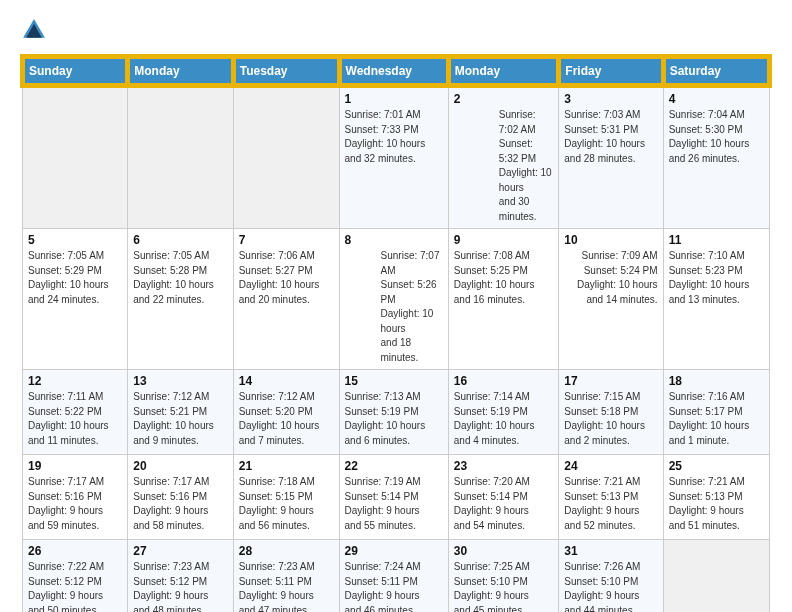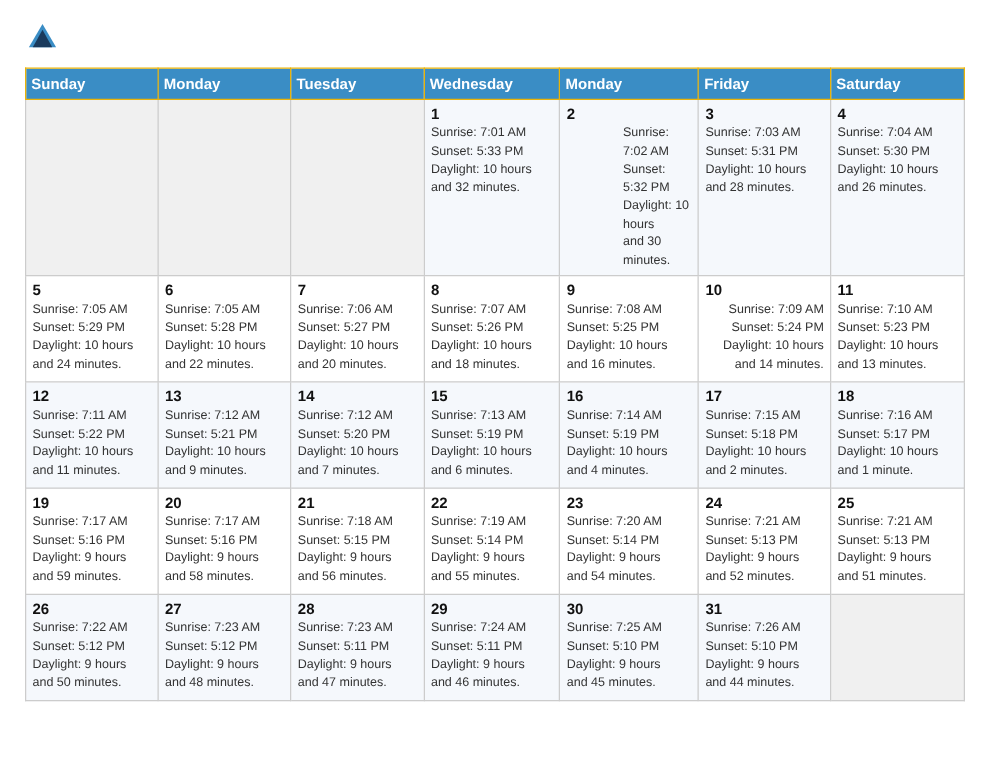--- a/index.html
+++ b/index.html
@@ -53,21 +53,21 @@
       width: 100%;
       border-collapse: collapse;
     }
     thead tr th {
       background: #3a8dc5;
       color: #fff;
       font-size: 12px;
       font-weight: bold;
       padding: 5px 4px;
       text-align: left;
-      border: 1px solid #eab308;
+      border: 5px solid #eab308;
     }
     tbody tr td {
       vertical-align: top;
       border: 1px solid #ccc;
       padding: 4px 5px;
       width: 113px;
       min-height: 80px;
       height: 85px;
       font-size: 10.5px;
       color: #222;
@@ -128,21 +128,21 @@
         </tr>
     </thead>
     <tbody id="calendar-body">
     <tr>
           <td class="empty-cell"></td>
           <td class="empty-cell"></td>
           <td class="empty-cell"></td>
           <td>
             <div class="day-num">1</div>
             <div class="day-info" style="white-space: pre-line;">Sunrise: 7:01 AM
-Sunset: 5:33 PM
+Sunset: 7:33 PM
 Daylight: 10 hours
 and 32 minutes.</div>
           </td>
           <td>
             <div class="day-num">2</div>
             <div class="day-info" style="white-space: pre-line; margin-left: 45px;">Sunrise: 7:02 AM
 Sunset: 5:32 PM
 Daylight: 10 hours
 and 30 minutes.</div>
           </td>
@@ -178,21 +178,21 @@
           </td>
           <td>
             <div class="day-num">7</div>
             <div class="day-info" style="white-space: pre-line;">Sunrise: 7:06 AM
 Sunset: 5:27 PM
 Daylight: 10 hours
 and 20 minutes.</div>
           </td>
           <td>
             <div class="day-num">8</div>
-            <div class="day-info" style="white-space: pre-line;">Sunrise: 7:07 AM
+            <div class="day-info" style="white-space: pre-line; margin-left: 36px;">Sunrise: 7:07 AM
 Sunset: 5:26 PM
 Daylight: 10 hours
 and 18 minutes.</div>
           </td>
           <td>
             <div class="day-num">9</div>
             <div class="day-info" style="white-space: pre-line;">Sunrise: 7:08 AM
 Sunset: 5:25 PM
 Daylight: 10 hours
 and 16 minutes.</div>

